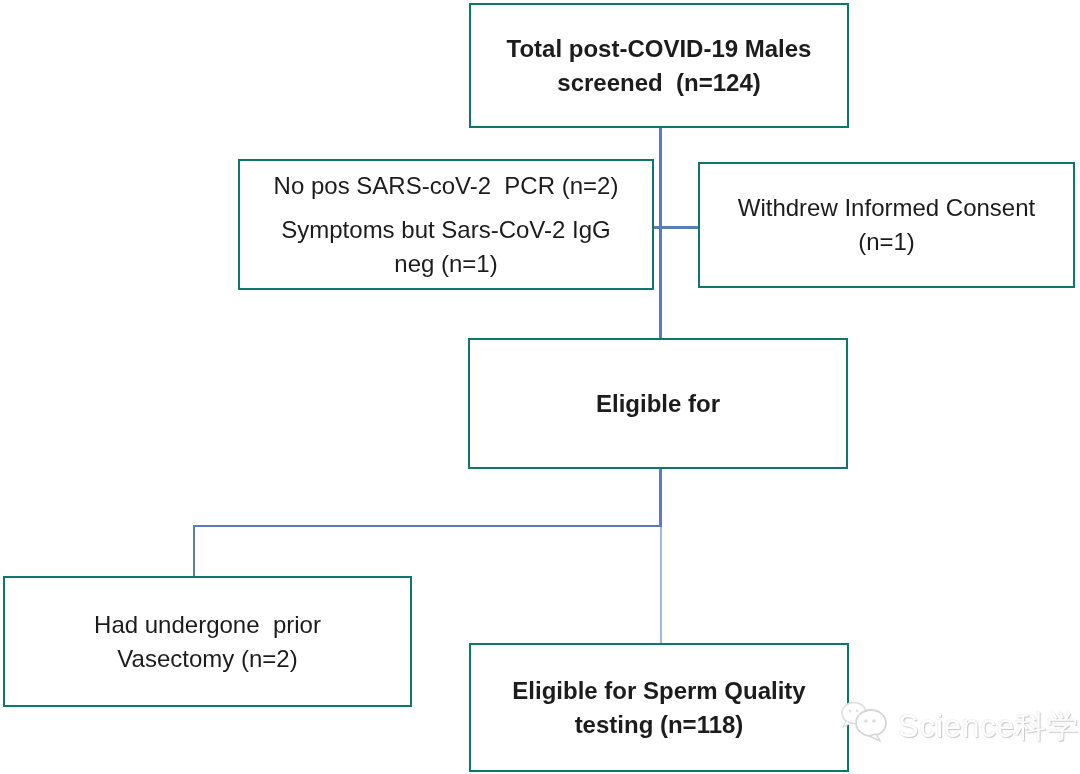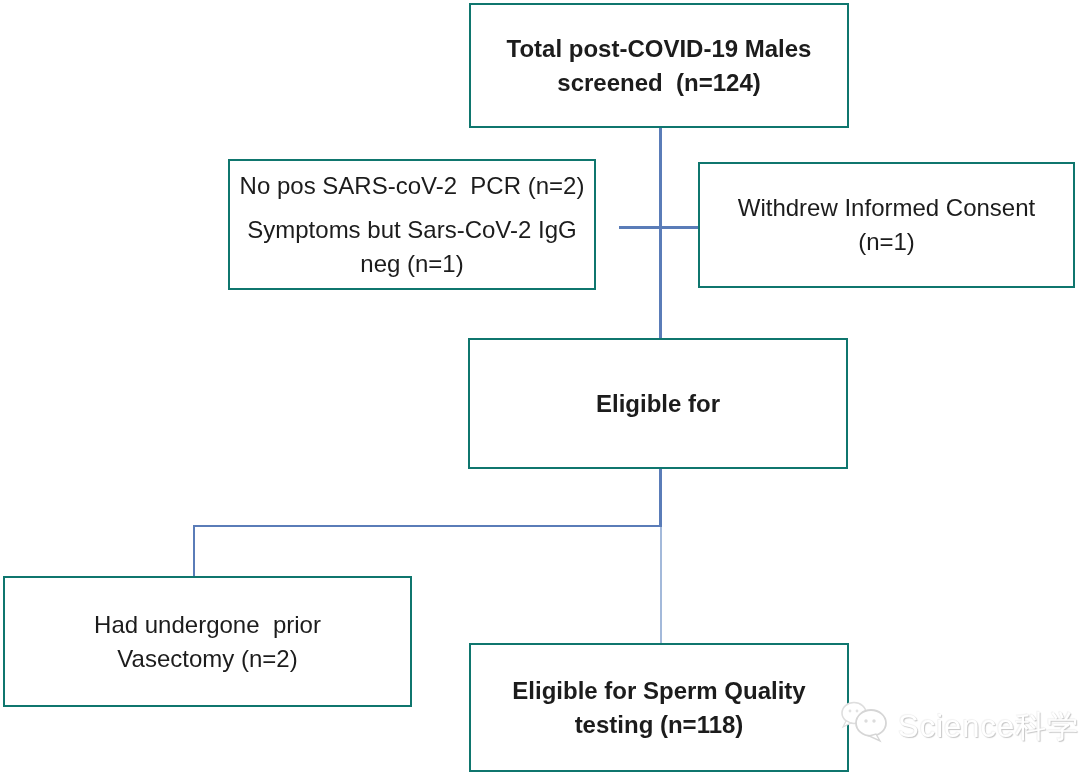--- a/index.html
+++ b/index.html
@@ -26,21 +26,21 @@
     font-size: 24px;
     line-height: 34px;
     box-sizing: border-box;
     z-index: 2;
   }
   .fbox.bold { font-weight: 700; }
   .fbox .para + .para { margin-top: 10px; }
   .fbox .line { white-space: pre-wrap; }
 
   #box-total            { left: 469px; top: 3px;   width: 380px; height: 125px; }
-  #box-excluded         { left: 228px; top: 159px; width: 368px; height: 131px; align-items: center; }
+  #box-excluded         { left: 238px; top: 159px; width: 416px; height: 131px; align-items: center; }
   #box-withdrew         { left: 698px; top: 162px; width: 377px; height: 126px; }
   #box-eligible-pcr     { left: 468px; top: 338px; width: 380px; height: 131px; }
   #box-vasectomy        { left: 3px;   top: 576px; width: 409px; height: 131px; }
   #box-eligible-quality { left: 469px; top: 643px; width: 380px; height: 129px; }
 
   
   .conn { position: absolute; background: #5a7cb8; z-index: 1; }
   .conn.light { background: #a3b9da; }
   #conn-v-top        { left: 659px; top: 128px; width: 3px;  height: 210px; }
   #conn-h-exclusions { left: 619px; top: 226px; width: 80px; height: 3px; }

